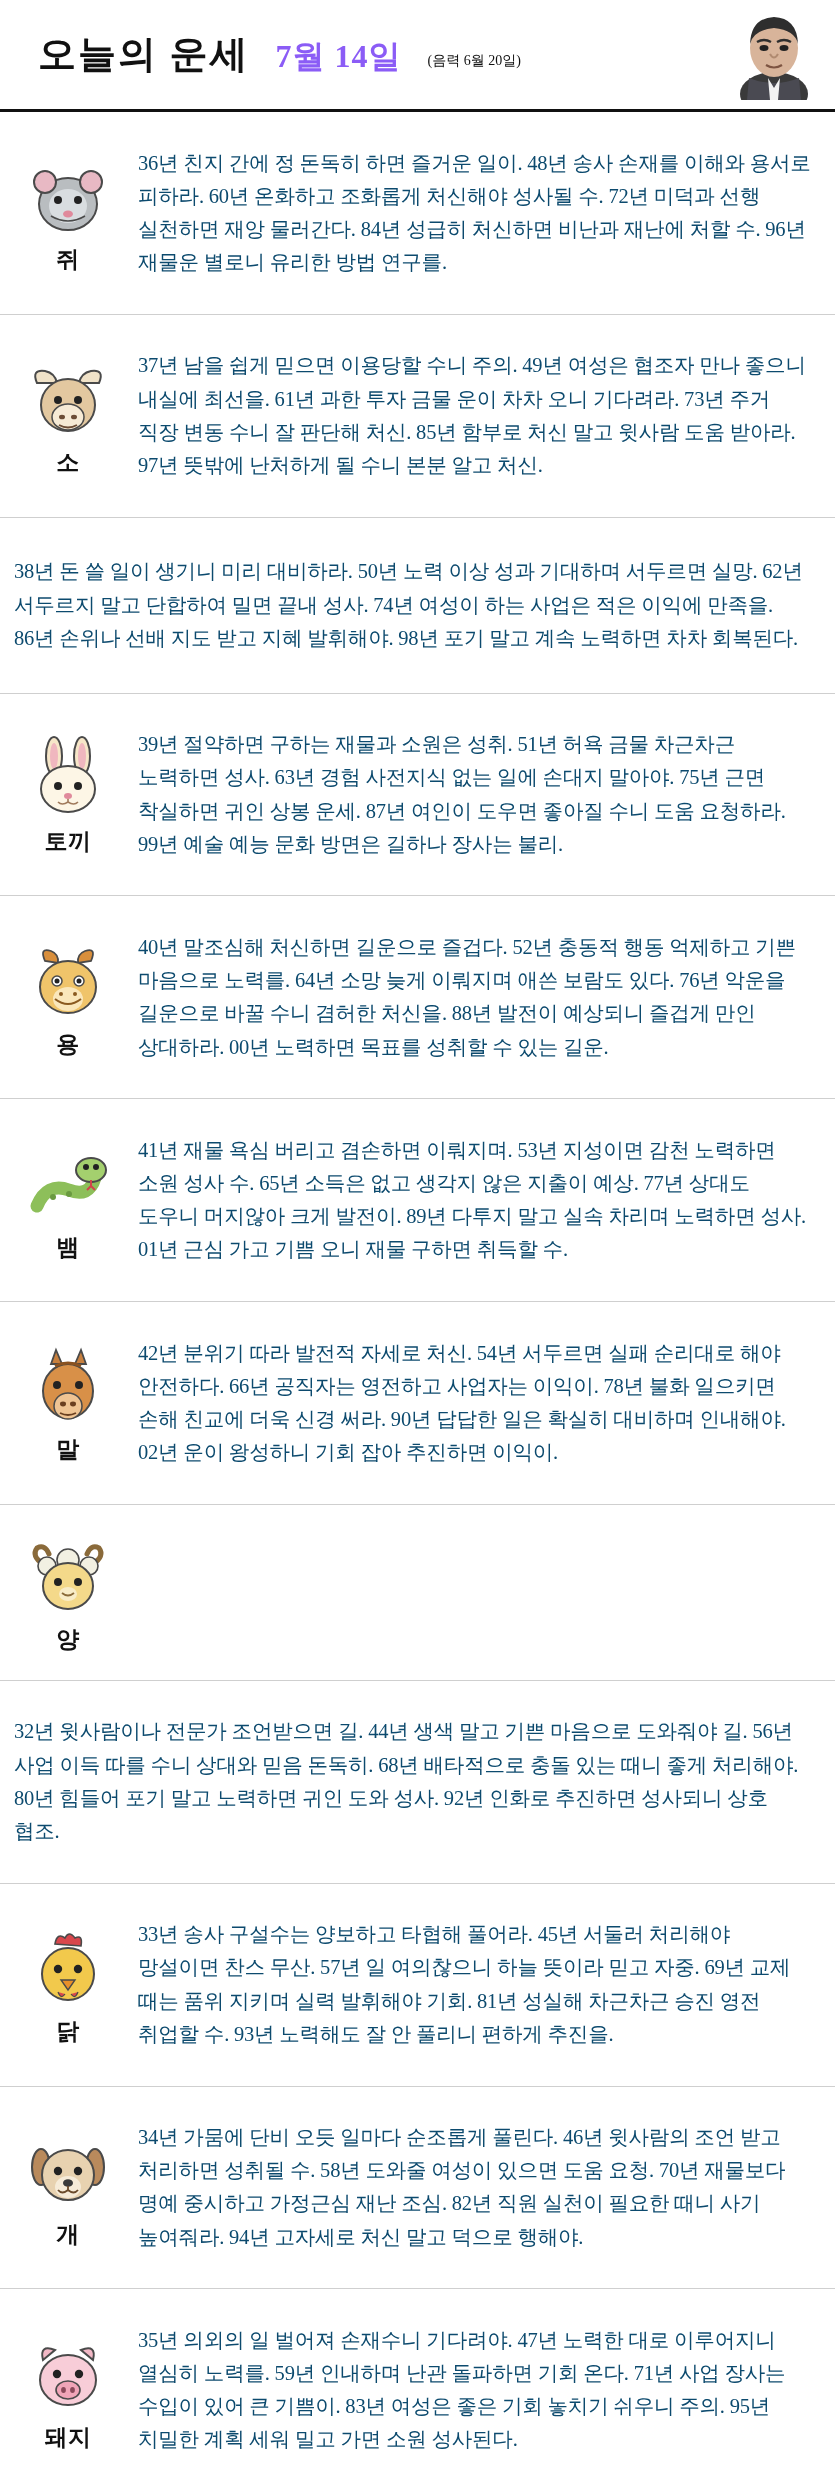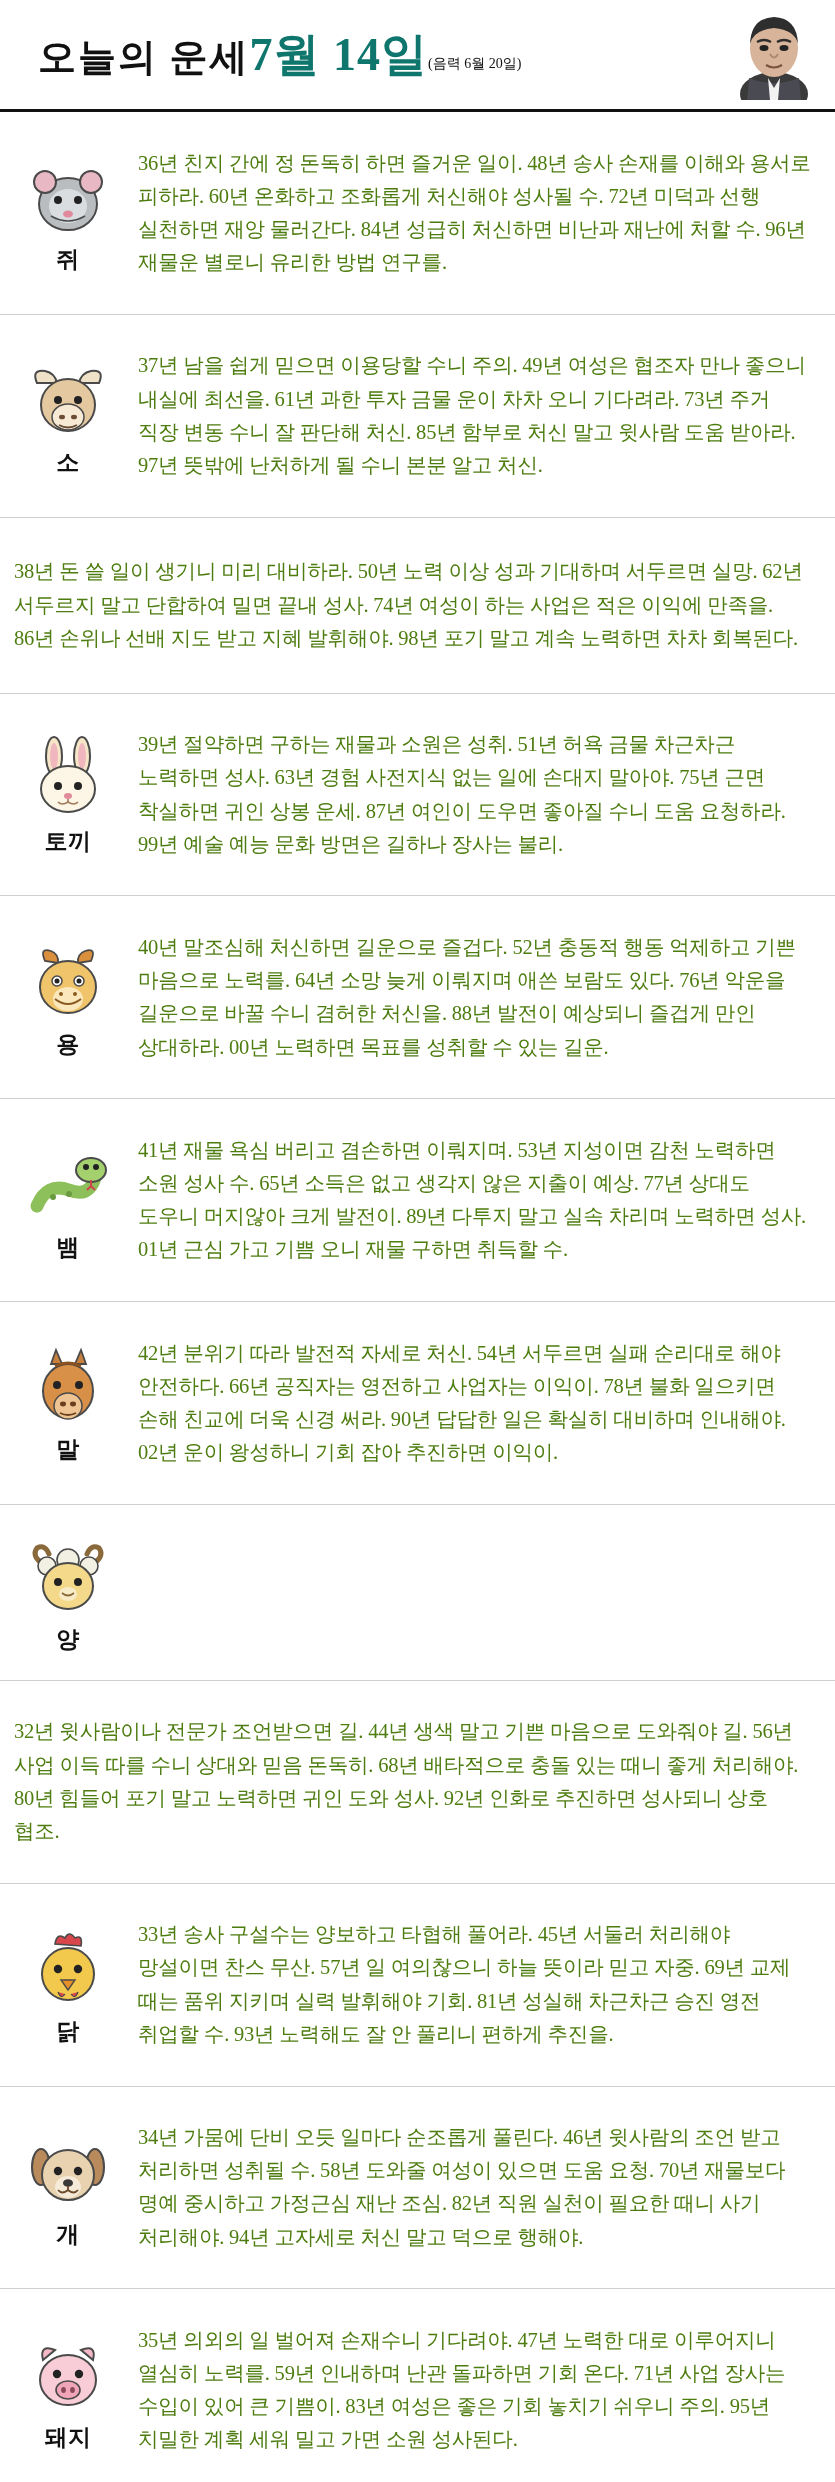--- a/index.html
+++ b/index.html
@@ -25,34 +25,35 @@
     height: 112px;
     border-bottom: 3px solid #111;
     background: #ffffff;
     padding: 0 18px;
     display: flex;
     align-items: center;
   }
   .header-inner {
     display: flex;
     align-items: baseline;
+    gap: 26px;
     padding-left: 20px;
   }
   .title-main {
     font-family: "Liberation Serif", serif;
     font-size: 38px;
     font-weight: 700;
     letter-spacing: 2px;
     color: #111;
   }
   .title-date {
     font-family: "Liberation Serif", serif;
-    font-size: 46px;
+    font-size: 32px;
     font-weight: 700;
-    color: #0f766e;
+    color: #8b5cf6;
     letter-spacing: 1px;
   }
   .title-lunar {
     font-family: "Liberation Serif", serif;
     font-size: 14px;
     font-weight: 400;
     color: #111;
     position: relative;
     top: -2px;
   }
@@ -107,21 +108,21 @@
   .text-cell {
     flex: 1 1 auto;
     padding: 8px 4px 8px 8px;
     display: flex;
     align-items: center;
   }
   .fortune-text {
     font-family: "Liberation Serif", serif;
     font-size: 20.5px;
     line-height: 1.62;
-    color: #4d7c0f;
+    color: #0c4a6e;
     letter-spacing: -0.2px;
     word-break: keep-all;
   }
 </style>
 </head>
 <body>
 
 <div class="page">
 
   <div class="header">
@@ -344,21 +345,21 @@
             <circle cx="33" cy="42" r="4.2" fill="#222"></circle>
             <circle cx="53" cy="42" r="4.2" fill="#222"></circle>
             <ellipse cx="43" cy="58" rx="13" ry="11" fill="#f6ebd8"></ellipse>
             <ellipse cx="43" cy="54" rx="5" ry="3.8" fill="#3a3a3a"></ellipse>
             <path d="M43 57 L43 61 M43 61 Q37 66 33 61 M43 61 Q49 66 53 61" stroke="#6a4a2a" stroke-width="1.8" fill="none"></path>
           </svg>
         </div>
         <div class="zodiac-label">개</div>
       </div>
       <div class="text-cell">
-        <p class="fortune-text">34년 가뭄에 단비 오듯 일마다 순조롭게 풀린다. 46년 윗사람의 조언 받고 처리하면 성취될 수. 58년 도와줄 여성이 있으면 도움 요청. 70년 재물보다 명예 중시하고 가정근심 재난 조심. 82년 직원 실천이 필요한 때니 사기 처리해야. 94년 고자세로 처신 말고 덕으로 행해야.</p>
+        <p class="fortune-text">34년 가뭄에 단비 오듯 일마다 순조롭게 풀린다. 46년 윗사람의 조언 받고 처리하면 성취될 수. 58년 도와줄 여성이 있으면 도움 요청. 70년 재물보다 명예 중시하고 가정근심 재난 조심. 82년 직원 실천이 필요한 때니 사기 높여줘라. 94년 고자세로 처신 말고 덕으로 행해야.</p>
       </div>
     </div>
 
     <div class="row">
       <div class="zodiac-cell">
         <div class="zodiac-emblem">
           <svg width="86" height="86" viewBox="0 0 86 86">
             <path d="M18 28 Q14 12 30 18 Z" fill="#f2b8c6" stroke="#4a4a4a" stroke-width="2"></path>
             <path d="M68 28 Q72 12 56 18 Z" fill="#f2b8c6" stroke="#4a4a4a" stroke-width="2"></path>
             <ellipse cx="43" cy="48" rx="28" ry="25" fill="#f8cdd8" stroke="#4a4a4a" stroke-width="2"></ellipse>

